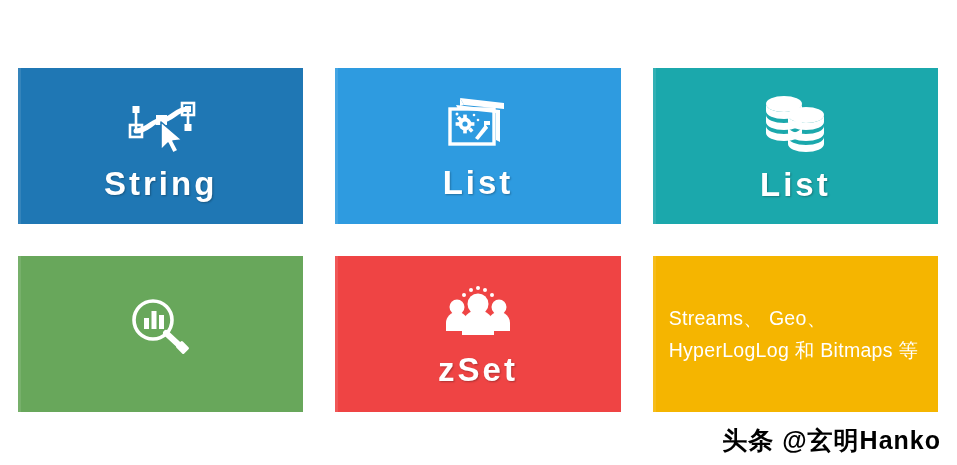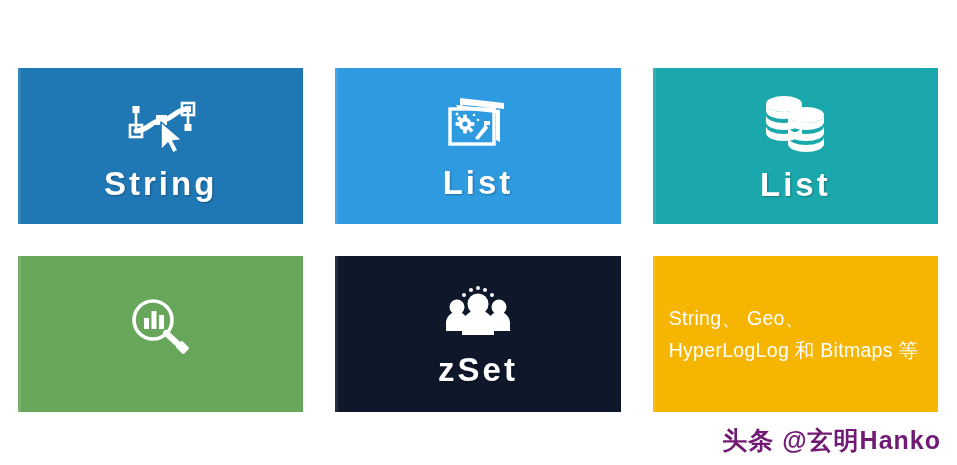--- a/index.html
+++ b/index.html
@@ -78,21 +78,21 @@
     line-height: 1.65;
     font-weight: normal;
     letter-spacing: 0.3px;
     text-align: left;
   }
 
   .watermark {
     position: absolute;
     right: 16px;
     bottom: 8px;
-    color: #701a75;
+    color: #000000;
     font-size: 25px;
     font-weight: bold;
     letter-spacing: 1px;
     white-space: nowrap;
   }
 </style>
 </head>
 <body>
 
 <div class="board">
@@ -182,21 +182,21 @@
           <rect x="17" y="22" width="5" height="11"></rect>
           <rect x="24.5" y="15" width="5" height="18"></rect>
           <rect x="32" y="19" width="5" height="14"></rect>
         </g>
         <line x1="39" y1="37" x2="53" y2="50" stroke="#ffffff" stroke-width="6" stroke-linecap="round"></line>
         <rect x="50" y="47" width="11" height="9" rx="1.5" fill="#ffffff" transform="rotate(45 55.5 51.5)"></rect>
       </svg>
     </span>
   </div>
 
-  <div class="tile" style="background:#0f172a;">
+  <div class="tile" style="background:#ef4444;">
     <span class="tile-icon">
       <svg width="72" height="58" viewBox="0 0 72 58" xmlns="http://www.w3.org/2000/svg">
         <g fill="#ffffff">
 
           <circle cx="22" cy="12" r="2"></circle>
           <circle cx="29" cy="7" r="2"></circle>
           <circle cx="36" cy="5" r="2"></circle>
           <circle cx="43" cy="7" r="2"></circle>
           <circle cx="50" cy="12" r="2"></circle>
 
@@ -209,20 +209,20 @@
           <circle cx="36" cy="21" r="10.5"></circle>
           <path d="M20 52 v-9 a16 16 0 0 1 32 0 v9 z"></path>
         </g>
       </svg>
     </span>
     <span class="tile-label">zSet</span>
   </div>
 
   <div class="tile text-tile" style="background:#F5B500;">
     <div class="body-text">
-      <div>String、 Geo、</div>
+      <div>Streams、 Geo、</div>
       <div>HyperLogLog 和 Bitmaps 等</div>
     </div>
   </div>
 
 </div>
 
 <div class="watermark">头条 @玄明Hanko</div>
 
 </body></html>

